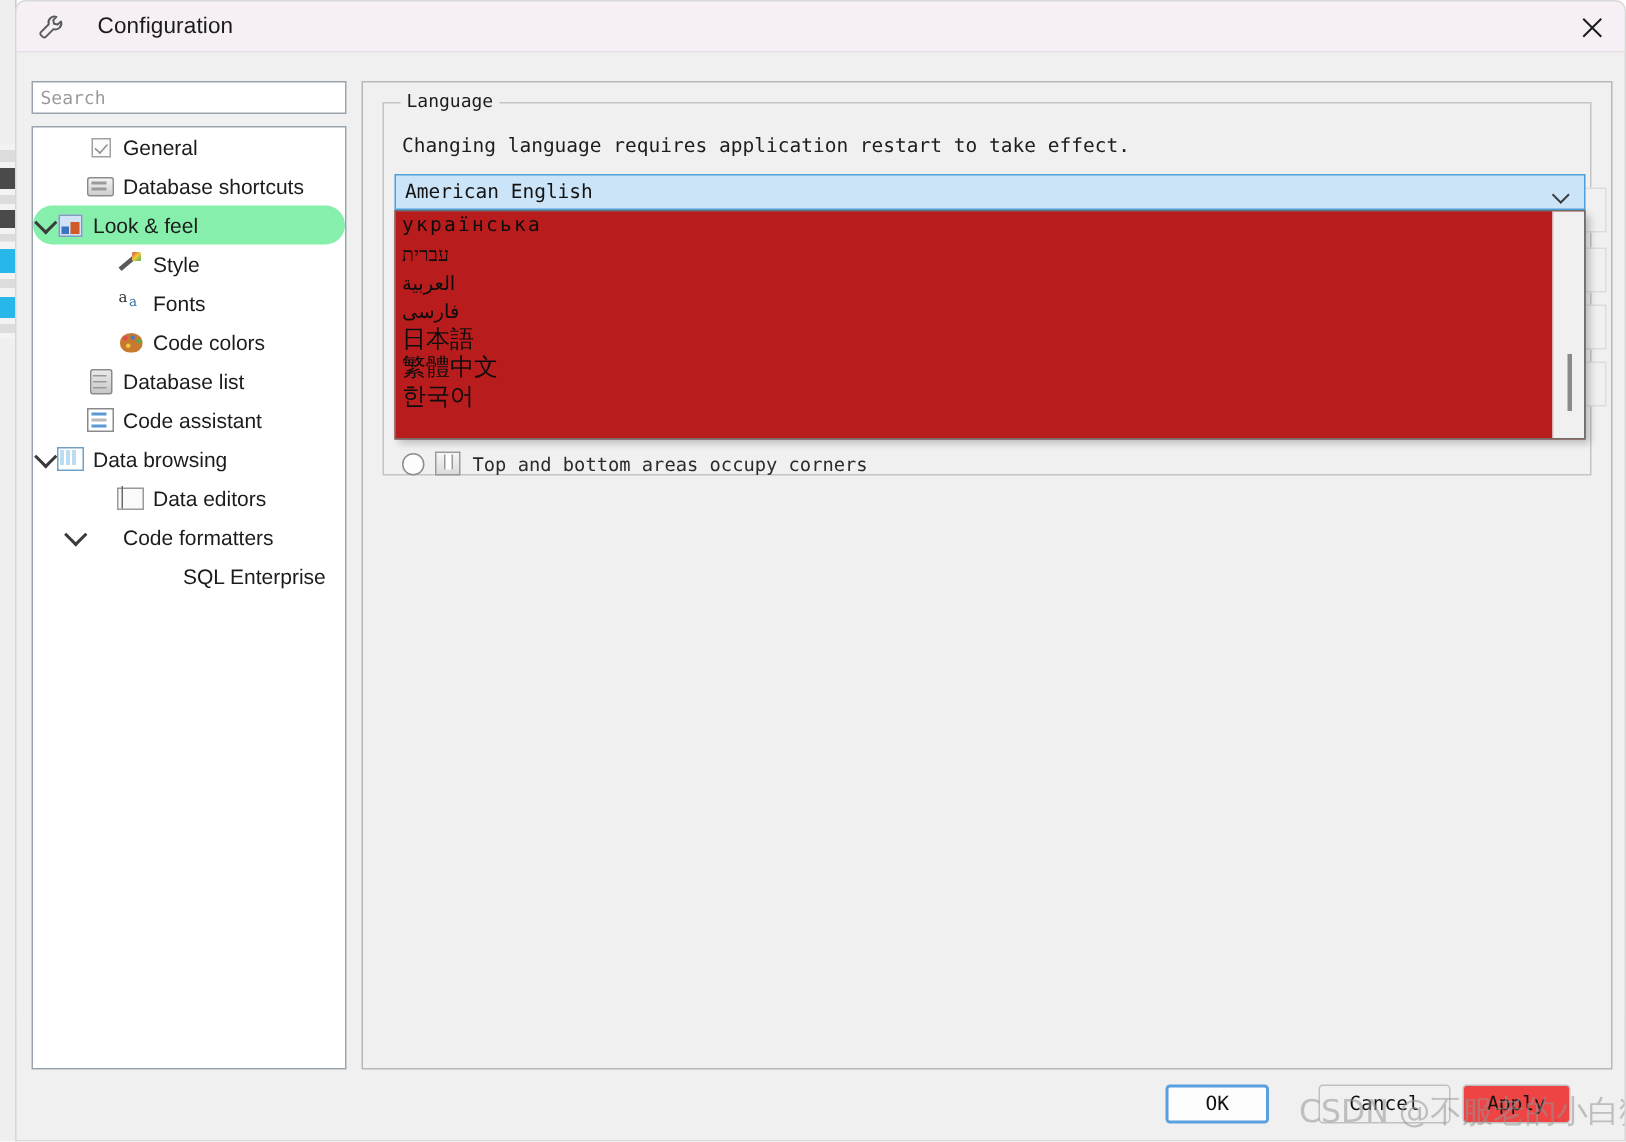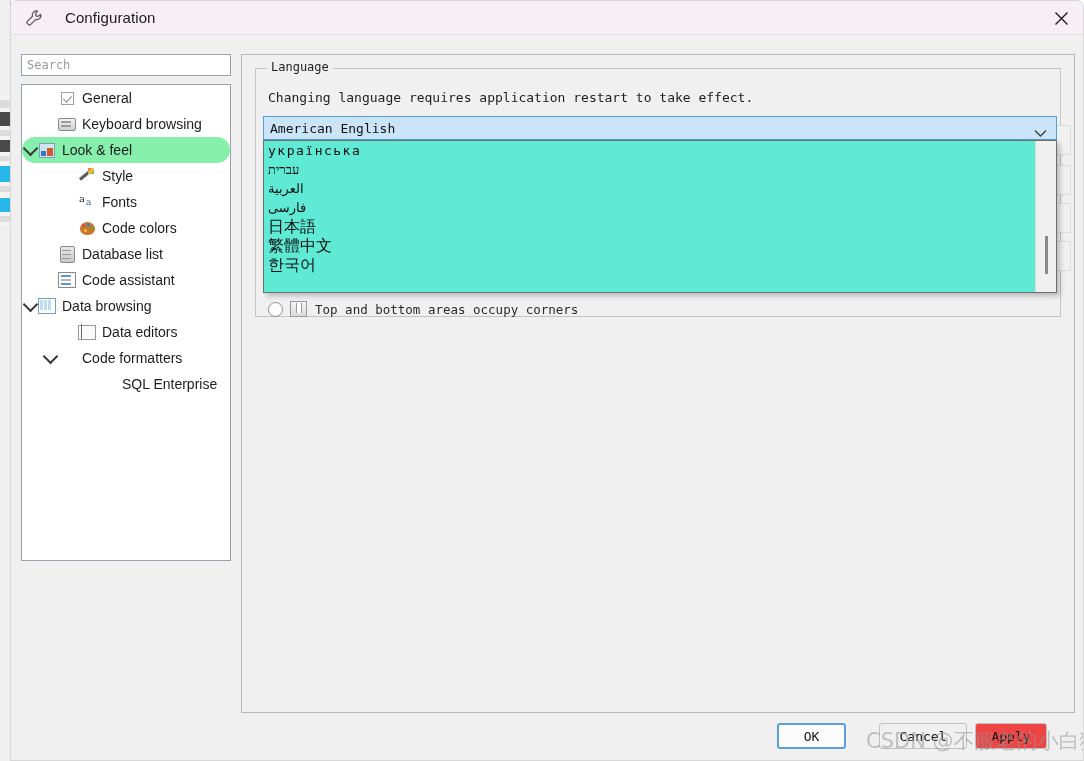--- a/index.html
+++ b/index.html
@@ -88,21 +88,21 @@
     color: #9a9a9a;
     padding: 0 0 0 5px;
     line-height: 20px;
     outline: none;
   }
   #search-field::placeholder { color: #9a9a9a; opacity: 1; }
 
   #tree-pane {
     position: absolute;
     left: 10px; top: 83px;
-    width: 210px; height: 477px;
+    width: 210px; height: 629px;
     background: #ffffff;
     border: 1px solid #9aa3ab;
     box-sizing: border-box;
     overflow: hidden;
   }
   .tree-row {
     position: relative;
     height: 26px;
     display: flex;
     align-items: center;
@@ -388,21 +388,21 @@
   #combo-arrow {
     position: absolute;
     right: 9px; top: 7px;
   }
 
   
   #combo-popup {
     position: absolute;
     left: 252px; top: 139px;
     width: 794px; height: 153px;
-    background: #5eead4;
+    background: #b91c1c;
     border: 1px solid #6e6e6e;
     box-sizing: border-box;
     z-index: 50;
     box-shadow: 3px 3px 5px rgba(0,0,0,0.22);
   }
   #popup-list {
     position: absolute;
     left: 0; top: 0;
     width: 771px; height: 151px;
     overflow: hidden;
@@ -520,21 +520,21 @@
           <span class="ico-check"></span>
         </span>
         <span class="tree-label">General</span>
       </div>
       <div class="tree-row">
         <span style="flex: 0 0 20px;"></span>
         <span class="tree-arrow"></span>
         <span class="tree-icon">
           <span class="ico-keyboard"></span>
         </span>
-        <span class="tree-label">Keyboard browsing</span>
+        <span class="tree-label">Database shortcuts</span>
       </div>
       <div class="tree-row selected">
         <span style="flex: 0 0 0px;"></span>
         <span class="tree-arrow">
           <span class="chev"></span>
         </span>
         <span class="tree-icon">
           <span class="ico-lookfeel"></span>
         </span>
         <span class="tree-label">Look &amp; feel</span>

